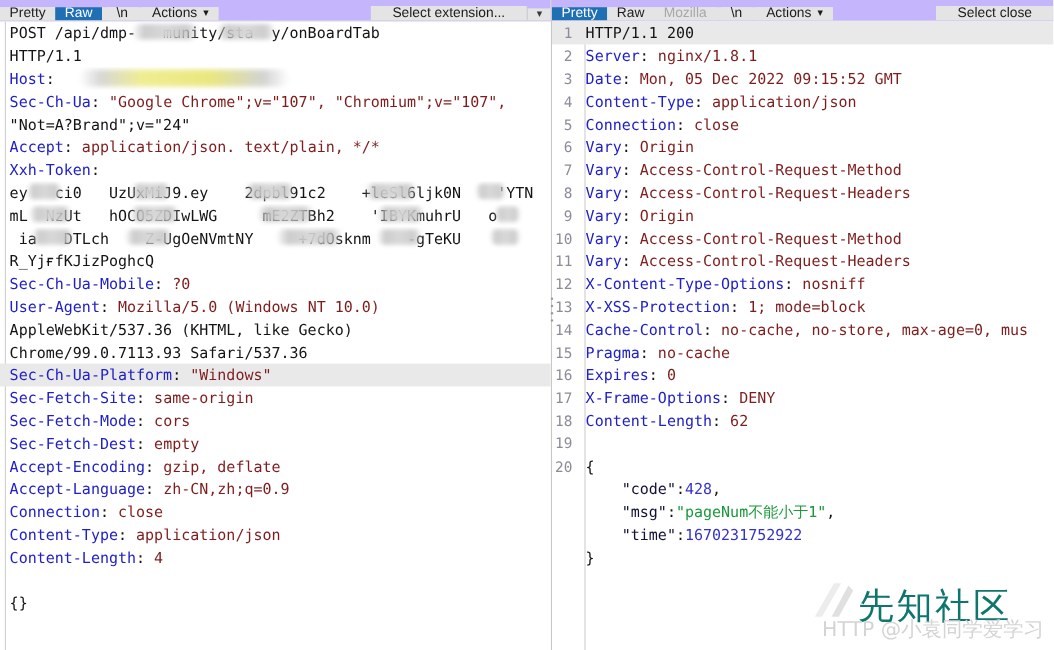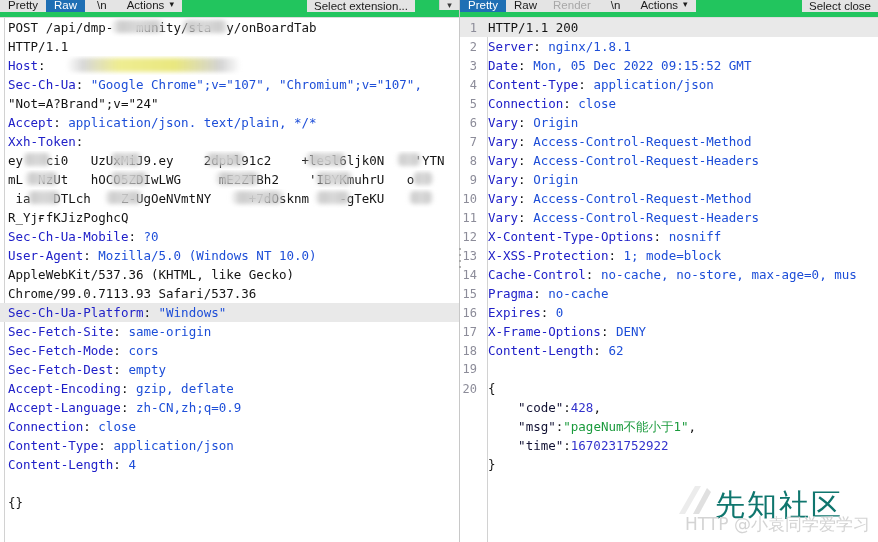--- a/index.html
+++ b/index.html
@@ -12,28 +12,27 @@
   .app { position: relative; width: 878px; height: 542px; display: flex; }
 
   
   .panel { position: relative; height: 542px; overflow: hidden; background: #fff; }
   .panel-left  { width: 460px; border-right: 1px solid #c8c8c8; }
   .panel-right { width: 418px; }
 
   
   .toolbar {
     height: 18px;
-    background: #22c55e;
+    background: #c4b5fd;
     display: flex;
-    align-items: flex-start;
+    align-items: flex-end;
     position: relative;
     border-bottom: 1px solid #dcdcdc;
     white-space: nowrap;
     overflow: hidden;
-    gap: 24px;
   }
   .tabgroup { display: flex; align-items: stretch; background: #e4e4e4; }
   .tbtn {
     display: flex; align-items: center;
     padding: 0 8px;
     font-family: "Liberation Sans", sans-serif;
     font-size: 11.5px;
     color: #1b1b1b;
     background: #e4e4e4;
     border: none;
@@ -49,21 +48,21 @@
     margin-left: 5px;
     position: relative; top: -1px;
   }
   .toolbar-spacer { flex: 1 1 auto; }
   .select-ext {
     display: flex; align-items: center;
     background: #e4e4e4;
     font-family: "Liberation Sans", sans-serif;
     font-size: 11.5px;
     color: #1b1b1b;
-    padding: 0 7px;
+    padding: 0 18px;
   }
   .select-ext-arrow {
     display: flex; align-items: center; justify-content: center;
     width: 20px;
     background: #e4e4e4;
     border-left: 1px solid #cfcfcf;
     font-size: 9px;
     color: #3a3a3a;
   }
 
@@ -109,21 +108,21 @@
   
   .panel-right .gutter { width: 22px; padding-right: 5px; }
   .panel-right .content { padding-left: 6px; }
   .panel-right .vrule {
     position: absolute; left: 27px; top: 0; bottom: 0;
     width: 1px; background: #d2d2d2;
   }
 
   
   .hkey  { color: #2020c8; }
-  .hval  { color: #1d4ed8; }
+  .hval  { color: #7f1d1d; }
   .plain { color: #141414; }
   .jkey  { color: #111133; }
   .jnum  { color: #3333cc; }
   .jstr  { color: #1a9a3c; }
   .jpunct{ color: #141414; }
 
   
   .blur {
     display: inline-block;
     vertical-align: middle;
@@ -234,21 +233,21 @@
         <i></i>
     </div>
   </div>
 
   <div class="panel panel-right">
 
     <div class="toolbar">
       <div class="tabgroup">
         <button class="tbtn active">Pretty</button>
         <button class="tbtn">Raw</button>
-        <button class="tbtn disabled">Render</button>
+        <button class="tbtn disabled">Mozilla</button>
         <button class="tbtn sep">\n</button>
         <button class="tbtn chev sep">Actions</button>
       </div>
       <div class="toolbar-spacer"></div>
       <div class="select-ext">Select close</div>
     </div>
 
     <div class="codewrap">
       <div class="vrule"></div>
       <div class="code" id="res-code"><div class="line hl"><div class="gutter">1</div><div class="content" style="position: relative;"><span class="plain">HTTP/1.1 200</span></div></div><div class="line"><div class="gutter">2</div><div class="content" style="position: relative;"><span class="hkey">Server</span><span class="plain">: </span><span class="hval">nginx/1.8.1</span></div></div><div class="line"><div class="gutter">3</div><div class="content" style="position: relative;"><span class="hkey">Date</span><span class="plain">: </span><span class="hval">Mon, 05 Dec 2022 09:15:52 GMT</span></div></div><div class="line"><div class="gutter">4</div><div class="content" style="position: relative;"><span class="hkey">Content-Type</span><span class="plain">: </span><span class="hval">application/json</span></div></div><div class="line"><div class="gutter">5</div><div class="content" style="position: relative;"><span class="hkey">Connection</span><span class="plain">: </span><span class="hval">close</span></div></div><div class="line"><div class="gutter">6</div><div class="content" style="position: relative;"><span class="hkey">Vary</span><span class="plain">: </span><span class="hval">Origin</span></div></div><div class="line"><div class="gutter">7</div><div class="content" style="position: relative;"><span class="hkey">Vary</span><span class="plain">: </span><span class="hval">Access-Control-Request-Method</span></div></div><div class="line"><div class="gutter">8</div><div class="content" style="position: relative;"><span class="hkey">Vary</span><span class="plain">: </span><span class="hval">Access-Control-Request-Headers</span></div></div><div class="line"><div class="gutter">9</div><div class="content" style="position: relative;"><span class="hkey">Vary</span><span class="plain">: </span><span class="hval">Origin</span></div></div><div class="line"><div class="gutter">10</div><div class="content" style="position: relative;"><span class="hkey">Vary</span><span class="plain">: </span><span class="hval">Access-Control-Request-Method</span></div></div><div class="line"><div class="gutter">11</div><div class="content" style="position: relative;"><span class="hkey">Vary</span><span class="plain">: </span><span class="hval">Access-Control-Request-Headers</span></div></div><div class="line"><div class="gutter">12</div><div class="content" style="position: relative;"><span class="hkey">X-Content-Type-Options</span><span class="plain">: </span><span class="hval">nosniff</span></div></div><div class="line"><div class="gutter">13</div><div class="content" style="position: relative;"><span class="hkey">X-XSS-Protection</span><span class="plain">: </span><span class="hval">1; mode=block</span></div></div><div class="line"><div class="gutter">14</div><div class="content" style="position: relative;"><span class="hkey">Cache-Control</span><span class="plain">: </span><span class="hval">no-cache, no-store, max-age=0, mus</span></div></div><div class="line"><div class="gutter">15</div><div class="content" style="position: relative;"><span class="hkey">Pragma</span><span class="plain">: </span><span class="hval">no-cache</span></div></div><div class="line"><div class="gutter">16</div><div class="content" style="position: relative;"><span class="hkey">Expires</span><span class="plain">: </span><span class="hval">0</span></div></div><div class="line"><div class="gutter">17</div><div class="content" style="position: relative;"><span class="hkey">X-Frame-Options</span><span class="plain">: </span><span class="hval">DENY</span></div></div><div class="line"><div class="gutter">18</div><div class="content" style="position: relative;"><span class="hkey">Content-Length</span><span class="plain">: </span><span class="hval">62</span></div></div><div class="line"><div class="gutter">19</div><div class="content" style="position: relative;"><span class="plain"></span></div></div><div class="line"><div class="gutter">20</div><div class="content" style="position: relative;"><span class="plain">{</span></div></div><div class="line"><div class="gutter"></div><div class="content" style="position: relative;"><span class="plain">    </span><span class="jkey">"code"</span><span class="jpunct">:</span><span class="jnum">428</span><span class="jpunct">,</span></div></div><div class="line"><div class="gutter"></div><div class="content" style="position: relative;"><span class="plain">    </span><span class="jkey">"msg"</span><span class="jpunct">:</span><span class="jstr">"pageNum不能小于1"</span><span class="jpunct">,</span></div></div><div class="line"><div class="gutter"></div><div class="content" style="position: relative;"><span class="plain">    </span><span class="jkey">"time"</span><span class="jpunct">:</span><span class="jnum">1670231752922</span><span class="jpunct"></span></div></div><div class="line"><div class="gutter"></div><div class="content" style="position: relative;"><span class="plain">}</span></div></div></div>

